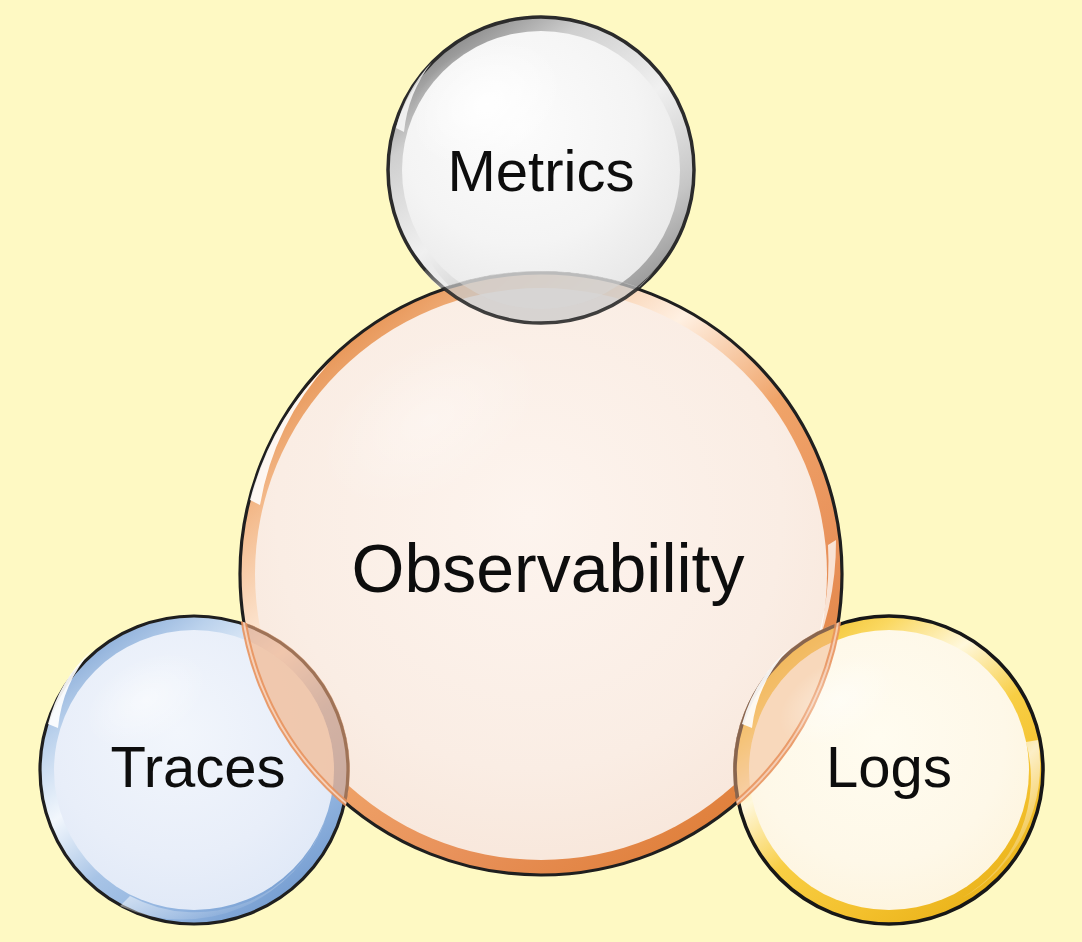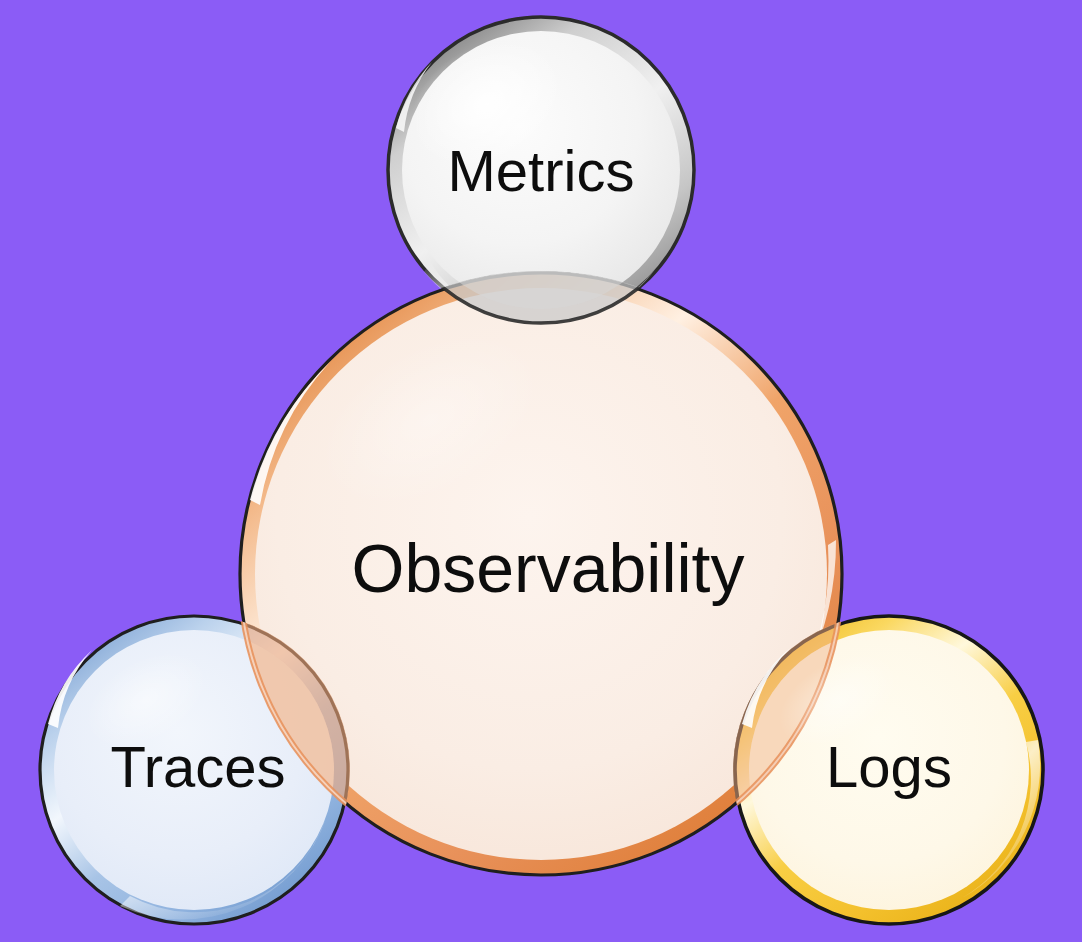--- a/index.html
+++ b/index.html
@@ -9,21 +9,21 @@
     background: #ffffff;
   }
   body {
     font-family: "Liberation Sans", sans-serif;
     -webkit-font-smoothing: antialiased;
   }
   #canvas {
     position: relative;
     width: 1082px;
     height: 942px;
-    background: #8b5cf6;
+    background: #fef9c3;
     overflow: hidden;
   }
   #diagram-svg {
     position: absolute;
     left: 0;
     top: 0;
     width: 1082px;
     height: 942px;
     display: block;
   }

